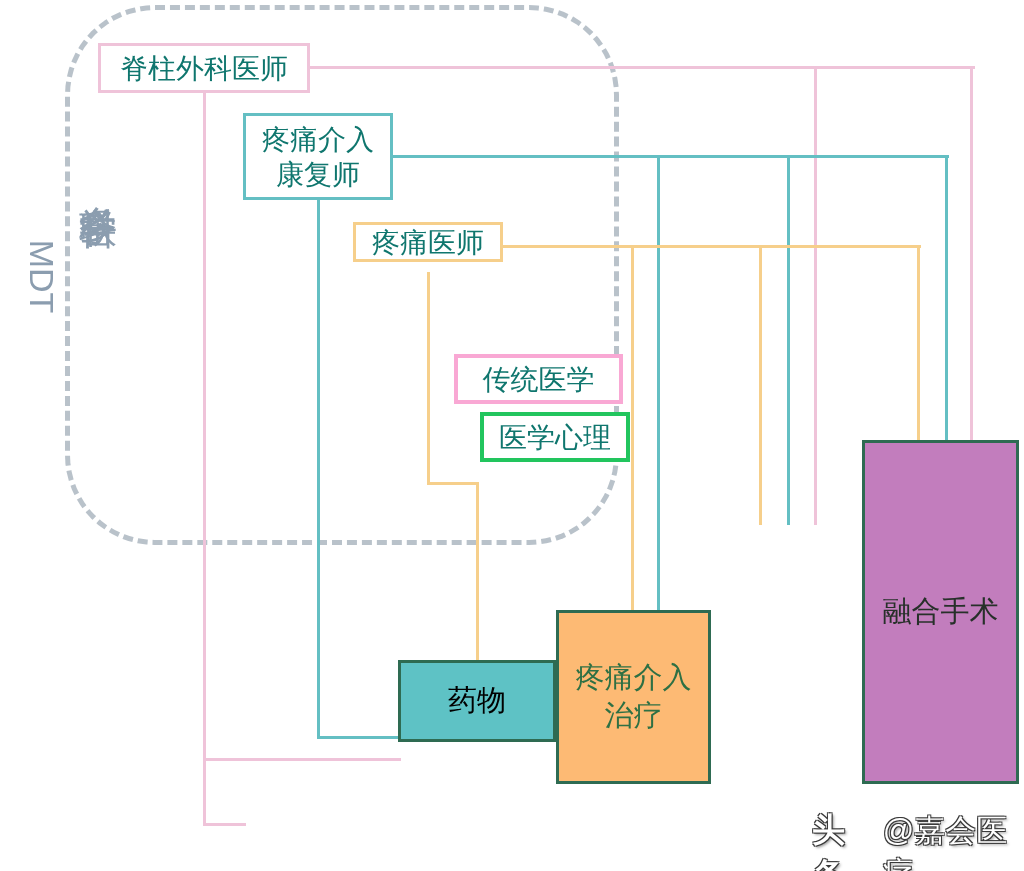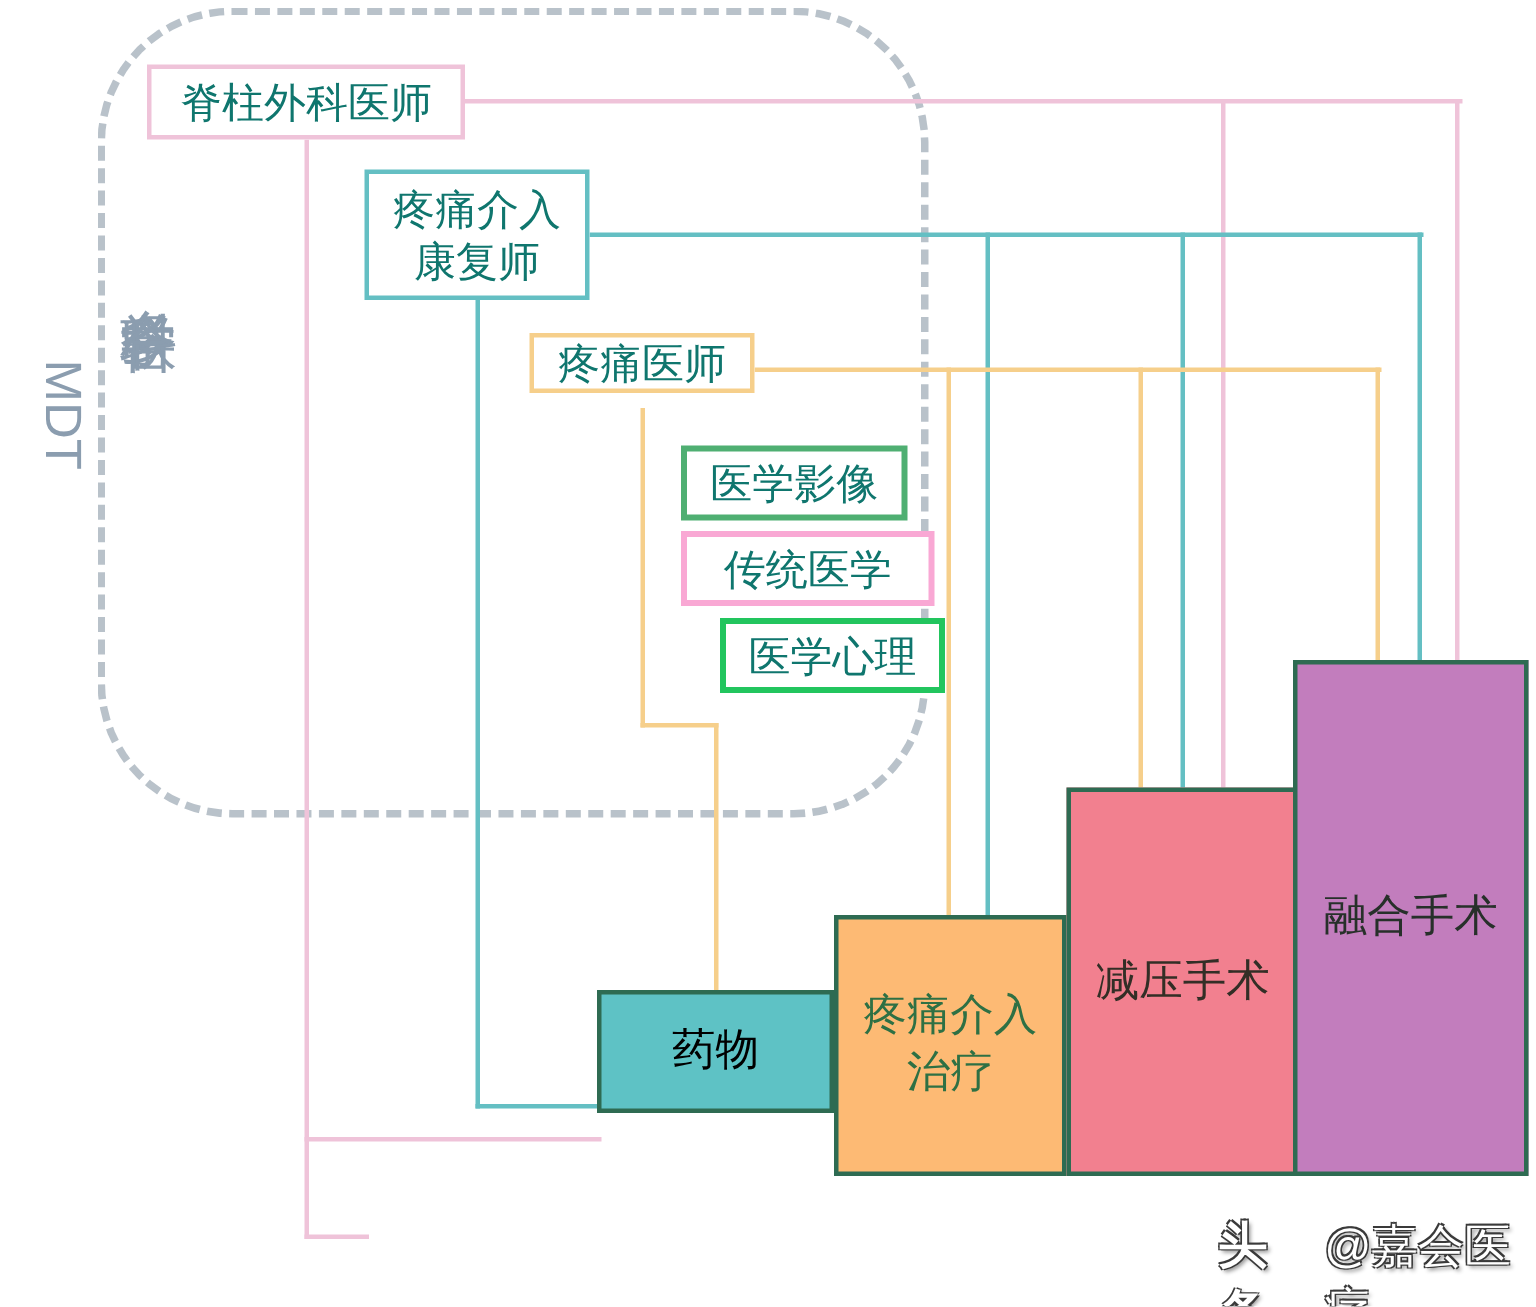--- a/index.html
+++ b/index.html
@@ -98,41 +98,35 @@
   <div class="node node-spine">
     <span>脊柱外科医师</span>
   </div>
   <div class="node node-rehab">
     <span>疼痛介入</span>
     <span>康复师</span>
   </div>
   <div class="node node-pain">
     <span>疼痛医师</span>
   </div>
-  <div class="node node-imaging">
-    <span>医学影像</span>
-  </div>
   <div class="node node-tcm">
     <span>传统医学</span>
   </div>
   <div class="node node-psych">
     <span>医学心理</span>
   </div>
 
 
   <div class="bar bar-meds">
     <span>药物</span>
   </div>
   <div class="bar bar-interv">
     <span>疼痛介入</span>
     <span>治疗</span>
   </div>
-  <div class="bar bar-decomp">
-    <span>减压手术</span>
-  </div>
   <div class="bar bar-fusion">
     <span>融合手术</span>
   </div>
 
   <div class="watermark">
     <span class="badge">头条</span>
     <span class="handle">@嘉会医疗</span>
   </div>
 
 </div>

